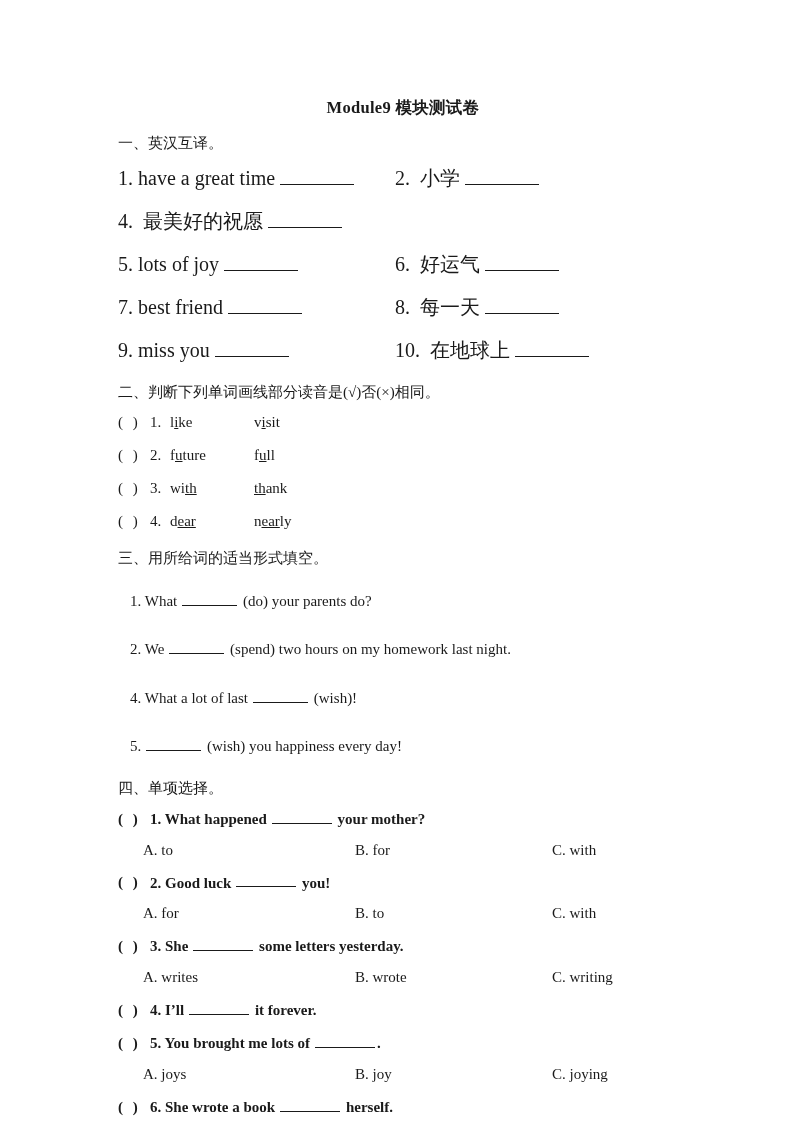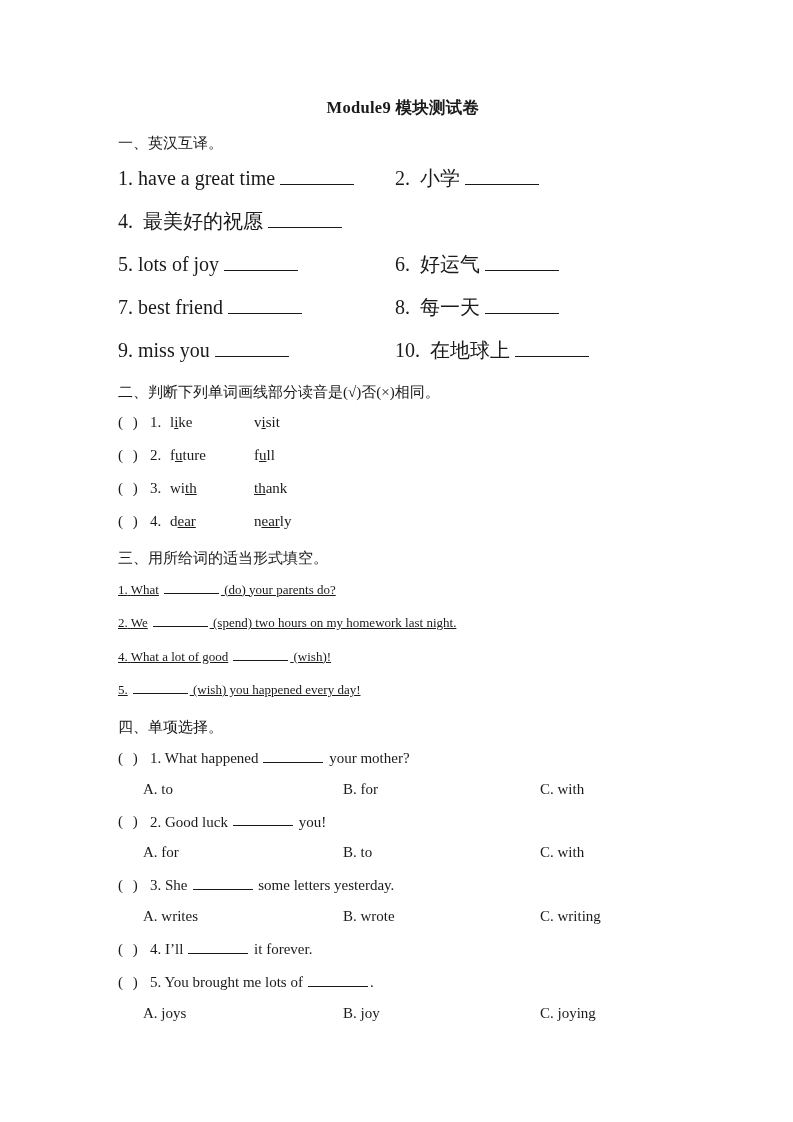--- a/index.html
+++ b/index.html
@@ -32,26 +32,25 @@
     padding-bottom: 2px;
     line-height: 1.5;
   }
   .section-heading {
     font-size: 15px;
     line-height: 1.55;
     margin: 9px 0 2px 0;
     white-space: nowrap;
   }
   .q-line {
-    font-size: 13px;
+    font-size: 15px;
     line-height: 1.5;
-    margin: 0;
+    margin: 12px;
     padding: 7px 0 7px 0;
     white-space: nowrap;
-    text-decoration: underline;
   }
   
   .tt-row {
     display: flex;
     padding: 7px 0 7px 0;
     font-size: 20px;
     line-height: 1.45;
     white-space: nowrap;
   }
   .tt-col-left {
@@ -91,35 +90,36 @@
   }
   .pr-w2 {
     flex: 0 0 auto;
   }
   .u { text-decoration: underline; text-underline-offset: 1px; }
   
   .mc-q {
     font-size: 15px;
     padding: 7px 0 7px 0;
     white-space: nowrap;
+    font-weight: bold;
   }
   .mc-brackets {
     display: inline-block;
     width: 32px;
     letter-spacing: 3px;
   }
   .mc-opts {
     display: flex;
     font-size: 15px;
     padding: 7px 0 7px 25px;
     white-space: nowrap;
     align-items: center;
   }
   .mc-a { flex: 0 0 200px; }
-  .mc-b { flex: 0 0 197px; }
+  .mc-b { flex: 0 0 197px; margin-left: 12px; }
   .mc-c { flex: 0 0 auto; }
 </style>
 </head>
 <body>
 
 <div class="page">
 
   <h1 class="doc-title">Module9 模块测试卷</h1>
 
   <div class="section-heading">一、英汉互译。</div>
@@ -168,22 +168,22 @@
     <span class="pr-brackets">(    )</span>
     <span class="pr-num">4.</span>
     <span class="pr-w1"><span>d</span><span class="u">ear</span><span></span></span>
     <span class="pr-w2"><span>n</span><span class="u">ear</span><span>ly</span></span>
   </div>
 
   <div class="section-heading">三、用所给词的适当形式填空。</div>
 
   <div class="q-line"><span>1.</span> <span>What</span><span class="blank bl-sm"></span> <span>(do) your parents do?</span></div>
   <div class="q-line"><span>2.</span> <span>We</span><span class="blank bl-sm"></span> <span>(spend) two hours on my homework last night.</span></div>
-  <div class="q-line"><span>4.</span> <span>What a lot of good</span><span class="blank bl-sm"></span> <span>(wish)!</span></div>
-  <div class="q-line"><span>5.</span><span></span><span class="blank bl-sm"></span> <span>(wish) you happened every day!</span></div>
+  <div class="q-line"><span>4.</span> <span>What a lot of last</span><span class="blank bl-sm"></span> <span>(wish)!</span></div>
+  <div class="q-line"><span>5.</span><span></span><span class="blank bl-sm"></span> <span>(wish) you happiness every day!</span></div>
 
   <div class="section-heading">四、单项选择。</div>
 
   <div class="mc-q"><span class="mc-brackets">(   )</span><span>1.</span> <span>What happened</span><span class="blank bl-med"></span> <span>your mother?</span></div>
   <div class="mc-opts">
     <span class="mc-a">A. to</span>
     <span class="mc-b">B. for</span>
     <span class="mc-c">C. with</span>
   </div>
 
@@ -203,14 +203,15 @@
 
   <div class="mc-q"><span class="mc-brackets">(   )</span><span>4.</span> <span>I’ll</span><span class="blank bl-med"></span> <span>it forever.</span></div>
 
   <div class="mc-q"><span class="mc-brackets">(   )</span><span>5.</span> <span>You brought me lots of</span><span class="blank bl-med"></span><span>.</span></div>
   <div class="mc-opts">
     <span class="mc-a">A. joys</span>
     <span class="mc-b">B. joy</span>
     <span class="mc-c">C. joying</span>
   </div>
 
+  <div class="mc-q"><span class="mc-brackets">(   )</span><span>6.</span> <span>She wrote a book</span><span class="blank bl-med"></span> <span>herself.</span></div>
 
 </div>
 
 </body></html>

